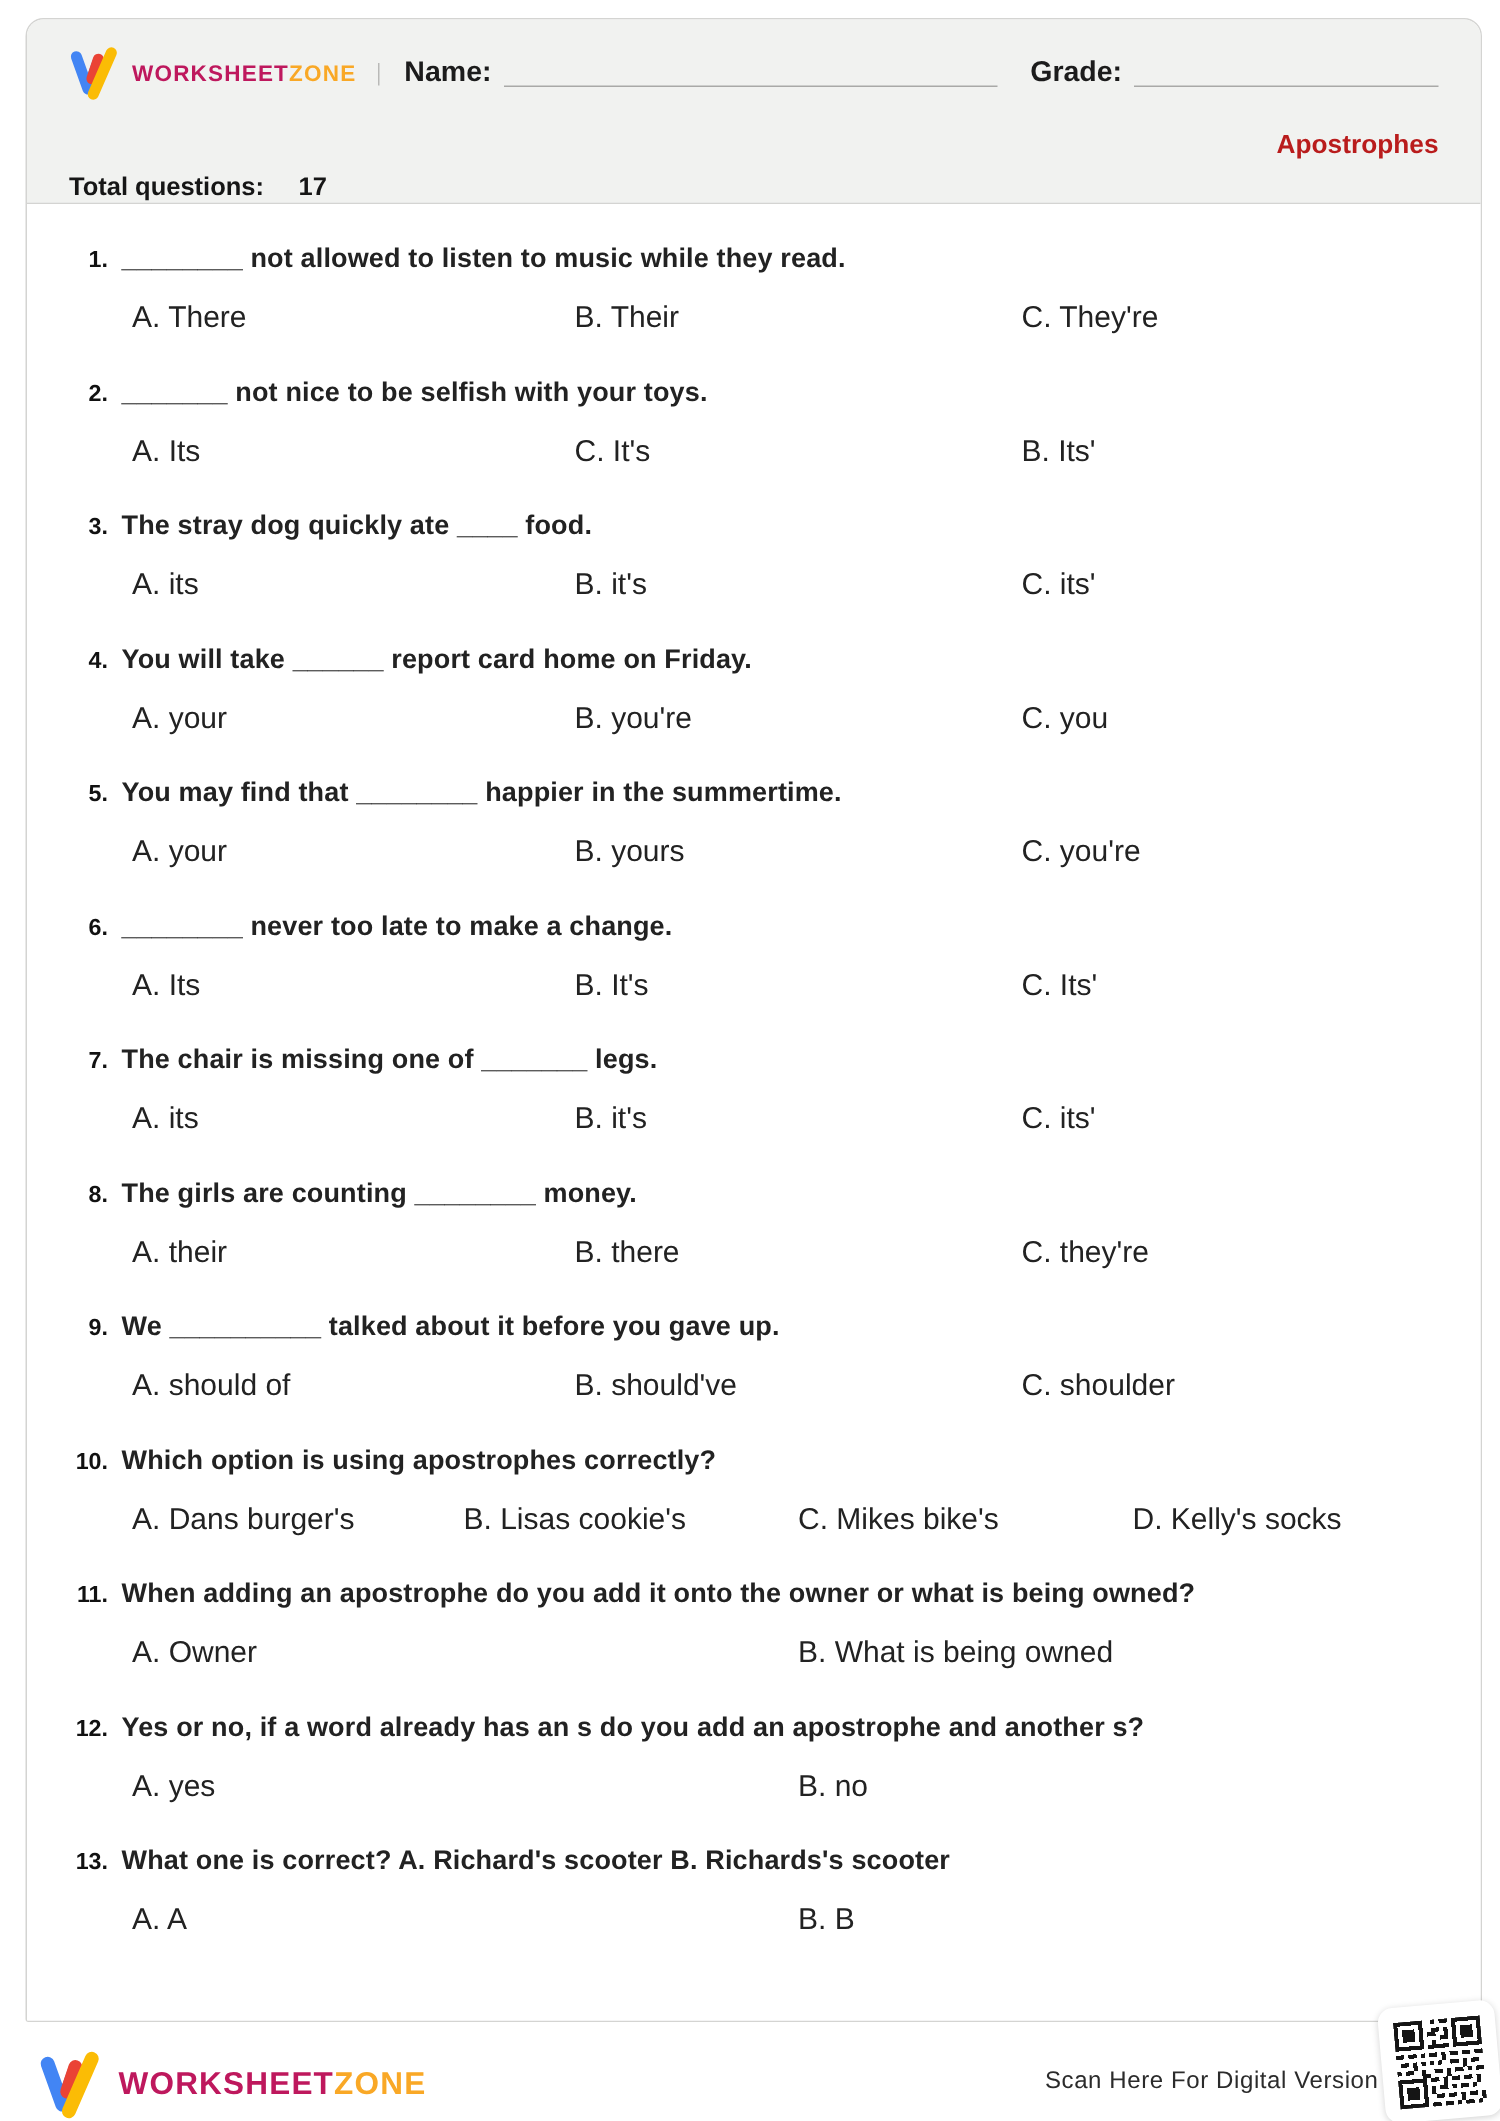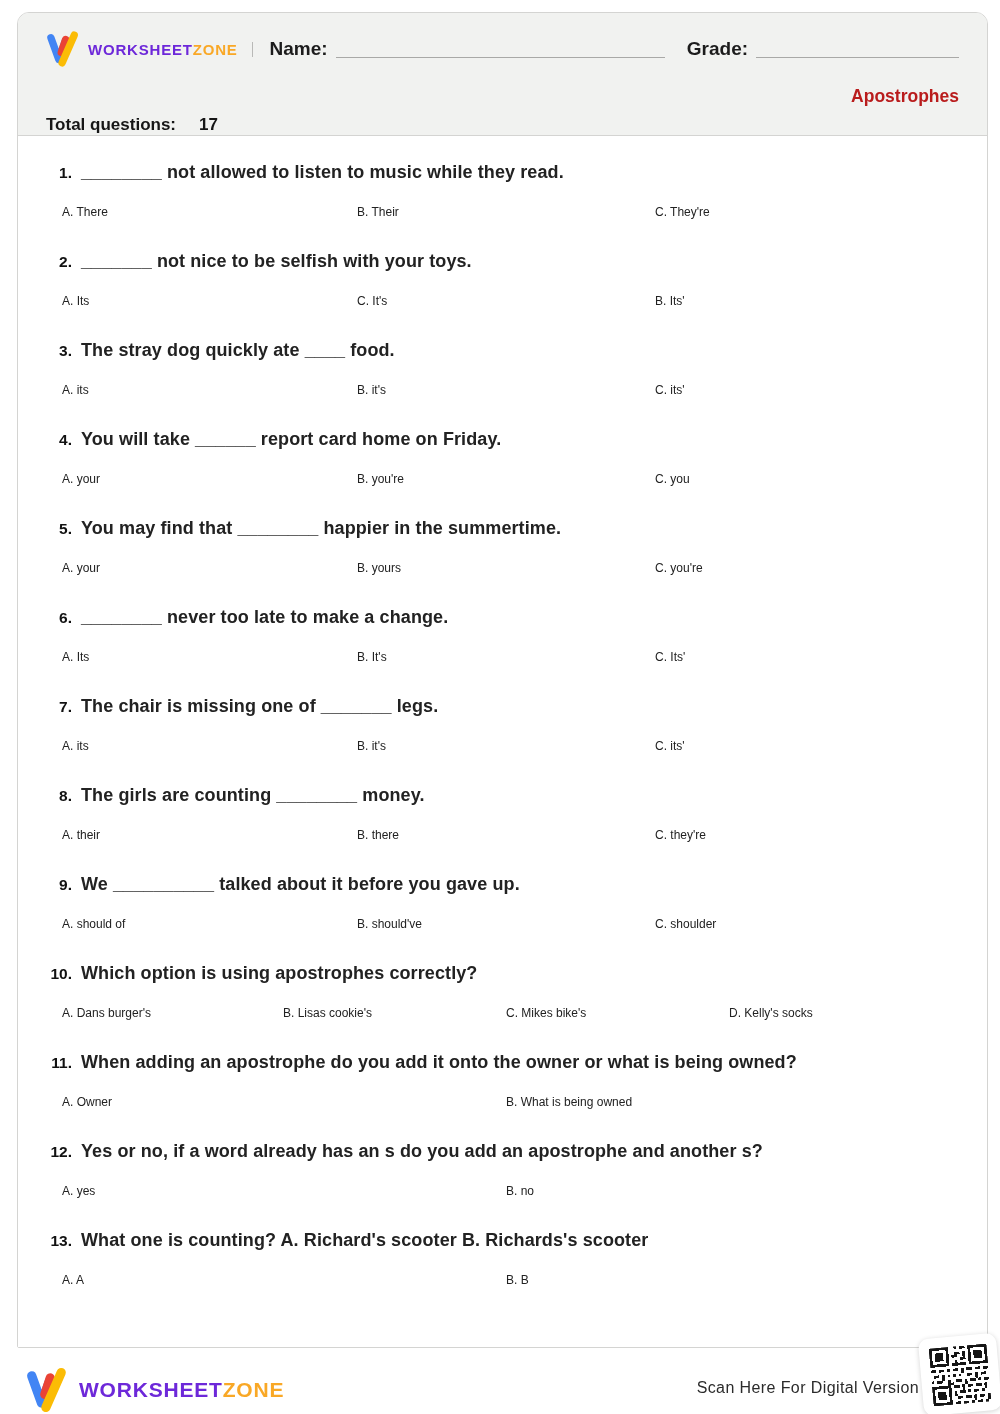--- a/index.html
+++ b/index.html
@@ -13,37 +13,37 @@
     border:1px solid #d4d4d2;border-radius:12px 12px 2px 2px;background:#ffffff;
   }
   .sheet-header{
     background:#f1f2f0;border-bottom:1px solid #d4d4d2;border-radius:11px 11px 0 0;
     padding:16px 28px 0 28px;height:123px;box-sizing:border-box;
   }
   .header-row1{display:flex;align-items:center;height:40px;}
   .brand{display:flex;align-items:center;gap:8px;flex:0 0 auto;}
   .brand-mark svg{display:block;}
   .brand-text{font-weight:800;font-size:15px;letter-spacing:.8px;white-space:nowrap;}
-  .brand-blue{color:#6d28d9;}
+  .brand-blue{color:#be185d;}
   .brand-orange{color:#F9A826;}
   .v-divider{width:1px;height:15px;background:#b9b9b7;margin:0 17px 0 14px;flex:0 0 auto;}
   .field-label{font-weight:700;font-size:19px;color:#1c1c1c;flex:0 0 auto;}
   .blank-line{border-bottom:1px solid #a9a9a7;height:16px;margin:0 10px 0 8px;}
   .name-line{flex-grow:365;}
   .grade-line{flex-grow:225;margin-right:0;}
   .grade-label{margin-left:12px;}
   .sheet-title{font-size:17.5px;font-weight:700;margin-top:17px;color:#b91c1c;text-align:right;}
   .sheet-total{font-size:17px;font-weight:700;margin-top:8px;color:#161616;display:flex;gap:23px;}
   
   .q-area{background:#ffffff;padding:25px 30px 0 30px;height:1211px;box-sizing:border-box;overflow:hidden;}
   .q{margin-bottom:27px;}
   .q-head{display:flex;align-items:baseline;margin-bottom:18px;}
   .q-num{min-width:24px;text-align:right;font-weight:700;font-size:15.5px;margin-right:9px;color:#111;}
   .q-text{font-size:18px;letter-spacing:.1px;color:#222;line-height:22px;font-weight:bold;}
-  .opts{display:grid;margin-left:14px;font-size:12px;color:#222;line-height:22px;}
+  .opts{display:grid;margin-left:40px;font-size:20px;color:#222;line-height:22px;}
   .cols-3{grid-template-columns:295px 298px 1fr;}
   .cols-4{grid-template-columns:221px 223px 223px 1fr;}
   .cols-2{grid-template-columns:444px 1fr;}
   
   .footer-brand{position:absolute;left:25px;top:1366px;display:flex;align-items:center;gap:10px;}
   .footer-brand .brand-text{font-size:21px;letter-spacing:.8px;}
   .scan-text{position:absolute;top:1379px;right:81px;font-size:16px;color:#2b2b2b;letter-spacing:.4px;margin-left:16px;}
   .qr-card{
     position:absolute;right:1px;top:1336px;width:78px;height:77px;background:#ffffff;
     border-radius:10px;transform:rotate(-5deg);box-shadow:0 1px 5px rgba(0,0,0,.18);
@@ -222,21 +222,21 @@
         </div>
       <div class="opts cols-2">
         <span>A. yes</span>
         <span>B. no</span>
       </div>
     </div>
 
     <div class="q">
       <div class="q-head">
           <span class="q-num">13.</span>
-          <span class="q-text">What one is counting? A. Richard's scooter B. Richards's scooter</span>
+          <span class="q-text">What one is correct? A. Richard's scooter B. Richards's scooter</span>
         </div>
       <div class="opts cols-2">
         <span>A. A</span>
         <span>B. B</span>
       </div>
     </div>
 
   </div>
 </div>
 

